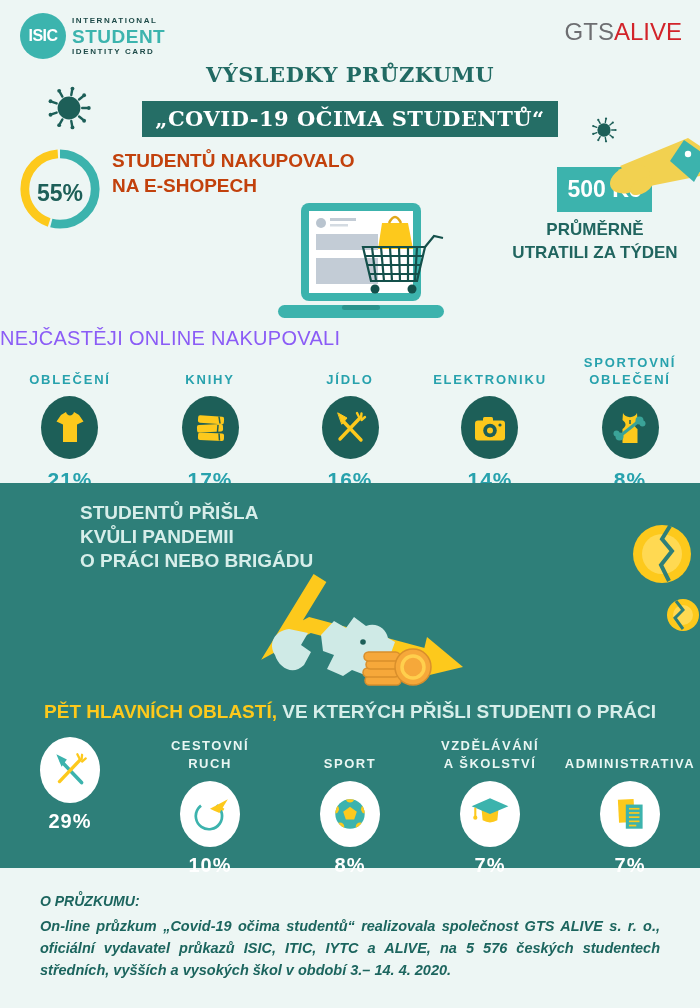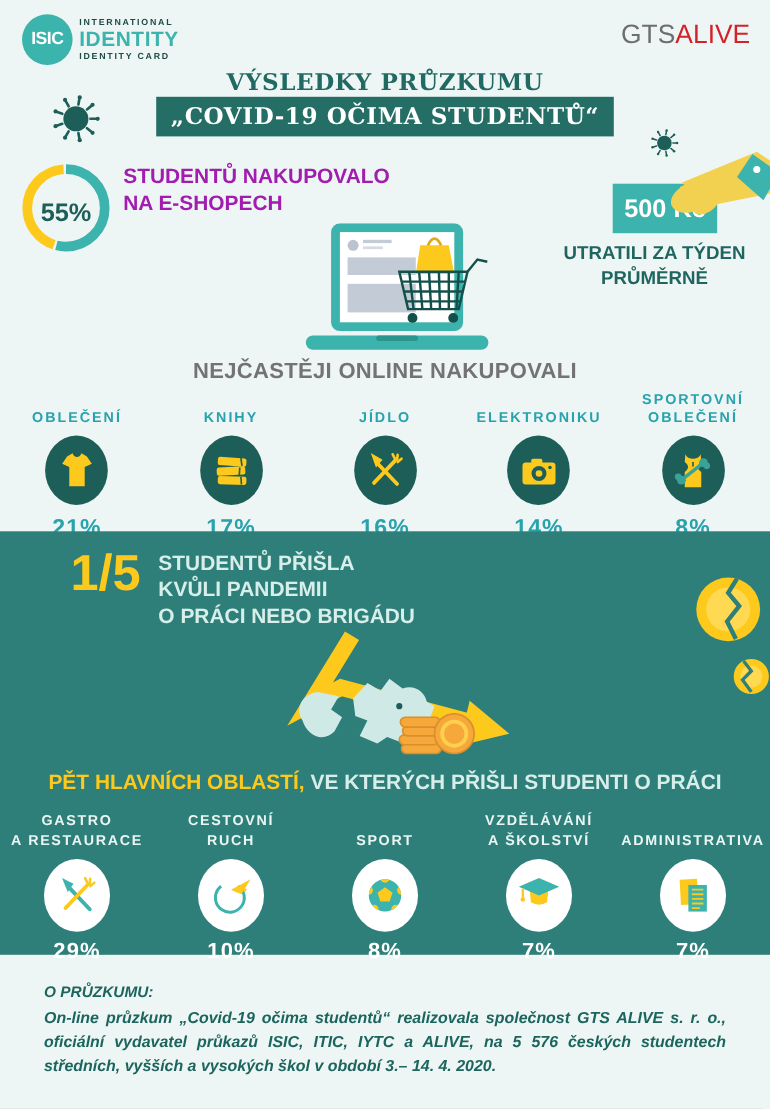--- a/index.html
+++ b/index.html
@@ -18,39 +18,39 @@
   .isic-sm{display:block;font-size:8px;font-weight:bold;color:#1e4a48;letter-spacing:1.6px;}
   .isic-big{display:block;font-size:19px;font-weight:bold;color:#3cb4ae;letter-spacing:0.5px;margin:2px 0;}
   .gts{right:18px;top:18px;font-size:24px;font-weight:normal;}
   .gts .g{color:#6d6e71;} .gts .a{color:#d2232a;}
 
   
   .title1{left:0;top:62px;width:100%;text-align:center;color:#216a63;
     font-family:"DejaVu Serif",serif;font-weight:bold;font-size:21px;letter-spacing:0.5px;}
   .title2wrap{left:0;top:88px;width:100%;text-align:center;}
   .title2{display:inline-block;background:#256e66;color:#fff;padding:5px 13px 6px;
-    font-family:"DejaVu Serif",serif;font-weight:bold;font-size:21px;letter-spacing:0.5px;}
+    font-family:"DejaVu Serif",serif;font-weight:bold;font-size:21px;letter-spacing:0.5px;margin-top:13px;}
 
   
   .donut{left:16px;top:145px;width:88px;height:88px;}
   .donut .pct{position:absolute;left:0;top:4px;width:88px;height:88px;display:flex;align-items:center;
     justify-content:center;font-size:23px;font-weight:bold;color:#1d5f58;}
-  .stat-text{left:112px;top:148px;font-size:19px;font-weight:bold;color:#a21caf;line-height:25px;}
+  .stat-text{left:112px;top:148px;font-size:19px;font-weight:bold;color:#c2410c;line-height:25px;}
 
   
   .banknote{left:557px;top:167px;width:95px;height:45px;background:#3cb3ad;color:#fff;
     display:flex;align-items:center;justify-content:center;font-size:23px;font-weight:bold;}
   .hand{left:538px;top:128px;}
   .spend-text{left:490px;top:218px;width:210px;text-align:center;font-size:17px;font-weight:bold;
     color:#20655f;line-height:23px;}
 
   .laptop{left:266px;top:203px;}
 
-  .mid-heading{left:0;top:327px;width:100%;text-align:center;font-size:20px;font-weight:bold;
-    color:#737373;letter-spacing:0.3px;}
+  .mid-heading{left:0;top:327px;width:100%;font-size:20px;font-weight:normal;
+    color:#8b5cf6;letter-spacing:0.3px;}
 
   
   .cols{left:0;width:700px;display:grid;grid-template-columns:repeat(5,140px);justify-items:center;}
   .cols-top{top:350px;}
   .cols-bottom{top:729px;}
   .col{display:flex;flex-direction:column;align-items:center;}
   .labels{height:38px;display:flex;flex-direction:column;justify-content:flex-end;align-items:center;}
   .cols-top .labels span{font-size:13px;font-weight:bold;color:#28a2ad;letter-spacing:1.8px;line-height:17px;text-align:center;}
   .cols-bottom .labels{height:44px;}
   .cols-bottom .labels span{font-size:13px;font-weight:bold;color:#e9f6f3;letter-spacing:1.5px;line-height:18px;text-align:center;}
@@ -109,21 +109,21 @@
     </symbol>
   </defs>
 </svg>
 
 <div class="page">
 
   <div class="abs isic">
     <div class="isic-circle">ISIC</div>
     <div class="isic-text">
       <span class="isic-sm">INTERNATIONAL</span>
-      <span class="isic-big">IDENTITY</span>
+      <span class="isic-big">STUDENT</span>
       <span class="isic-sm">IDENTITY CARD</span>
     </div>
   </div>
   <div class="abs gts">
     <span class="g">GTS</span><span class="a">ALIVE</span>
   </div>
 
   <div class="abs title1">VÝSLEDKY PRŮZKUMU</div>
   <div class="abs title2wrap">
     <span class="title2">„COVID-19 OČIMA STUDENTŮ“</span>
@@ -154,22 +154,22 @@
   </div>
   <svg class="abs hand" width="162" height="95" viewBox="0 0 162 95">
     <polygon points="80,42 148,14 162,34 100,64" fill="#f2d150"></polygon>
     <polygon points="82,38 150,10 162,18 162,48 102,60" fill="#f2d150"></polygon>
     <ellipse cx="92" cy="51" rx="21" ry="13" fill="#f2d150" transform="rotate(-22 92 51)"></ellipse>
     <ellipse cx="104" cy="58" rx="13" ry="7" fill="#f2d150" transform="rotate(-32 104 58)"></ellipse>
     <polygon points="146,12 170,29 156,54 132,33" fill="#3cb3ad"></polygon>
     <circle cx="150" cy="26" r="3.2" fill="#ffffff"></circle>
   </svg>
   <div class="abs spend-text">
+    <div>PRŮMĚRNĚ</div>
     <div>UTRATILI ZA TÝDEN</div>
-    <div>PRŮMĚRNĚ</div>
   </div>
 
   <svg class="abs laptop" width="190" height="120" viewBox="0 0 190 120">
     <rect x="35" y="0" width="120" height="98" rx="8" fill="#3cb3ad"></rect>
     <rect x="43" y="8" width="104" height="82" fill="#ffffff"></rect>
     <circle cx="55" cy="20" r="5" fill="#b9c4cf"></circle>
     <rect x="64" y="15" width="26" height="3" fill="#c3ccd6"></rect>
     <rect x="64" y="21" width="18" height="2.5" fill="#d4dbe2"></rect>
     <rect x="50" y="31" width="62" height="16" fill="#c3ccd6"></rect>
     <rect x="50" y="55" width="62" height="26" fill="#c3ccd6"></rect>
@@ -285,21 +285,20 @@
           </g>
         </svg>
       </div>
       <div class="pct">8%</div>
     </div>
   </div>
 
   <div class="abs band"></div>
 
   <div class="abs fraction-row">
-    <div class="fraction">1/5</div>
     <div class="fraction-lines">
       <div>STUDENTŮ PŘIŠLA</div>
       <div>KVŮLI PANDEMII</div>
       <div>O PRÁCI NEBO BRIGÁDU</div>
     </div>
   </div>
 
 
   <svg class="abs coins" width="72" height="112" viewBox="0 0 72 112">
     <circle cx="34" cy="31" r="29" fill="#fdc91c"></circle>
@@ -331,24 +330,20 @@
       <circle cx="160" cy="104" r="11" fill="none" stroke="#ffcf4d" stroke-width="3.5"></circle>
     </g>
   </svg>
 
   <div class="abs band-heading">
     <span class="hl">PĚT HLAVNÍCH OBLASTÍ,</span><span> VE KTERÝCH PŘIŠLI STUDENTI O PRÁCI</span>
   </div>
 
   <div class="abs cols cols-bottom">
     <div class="col">
-      <div class="labels">
-        <span>GASTRO</span>
-        <span>A RESTAURACE</span>
-      </div>
       <div class="bubble bubble-w">
         <svg width="42" height="42" viewBox="0 0 40 40">
           <polygon points="7,5 17,10 12,17" fill="#3cb3ad"></polygon>
           <line x1="12" y1="12" x2="31" y2="32" stroke="#3cb3ad" stroke-width="3.4" stroke-linecap="round"></line>
           <g stroke="#fdc91c" stroke-width="3.2" stroke-linecap="round">
             <line x1="29" y1="11" x2="10" y2="31"></line>
             <line x1="27" y1="5" x2="29.5" y2="10" stroke-width="2.2"></line>
             <line x1="31.5" y1="5.5" x2="31" y2="10" stroke-width="2.2"></line>
             <line x1="35" y1="9" x2="31.5" y2="12" stroke-width="2.2"></line>
           </g>

